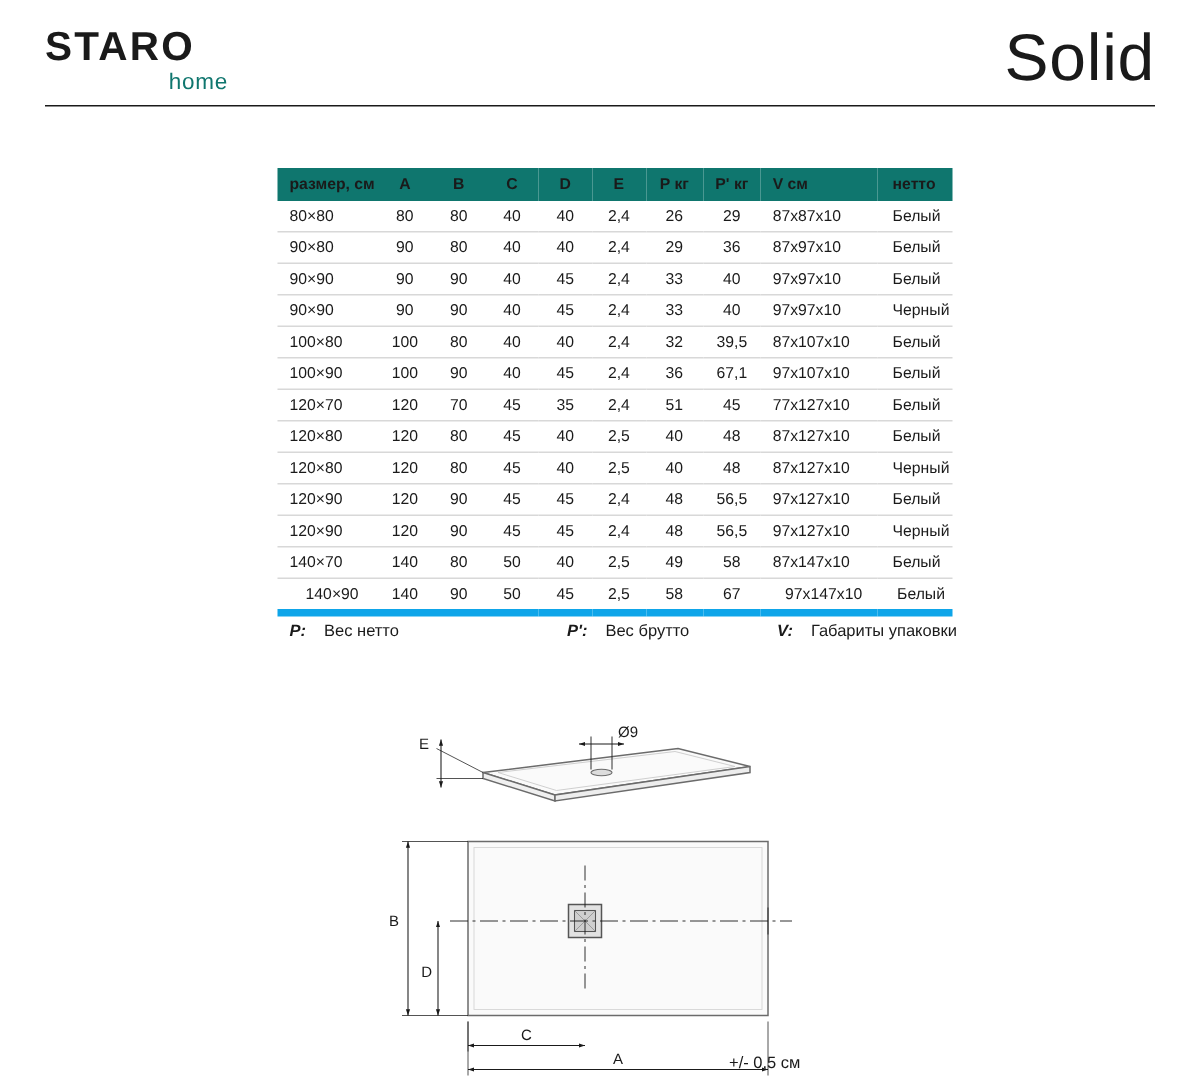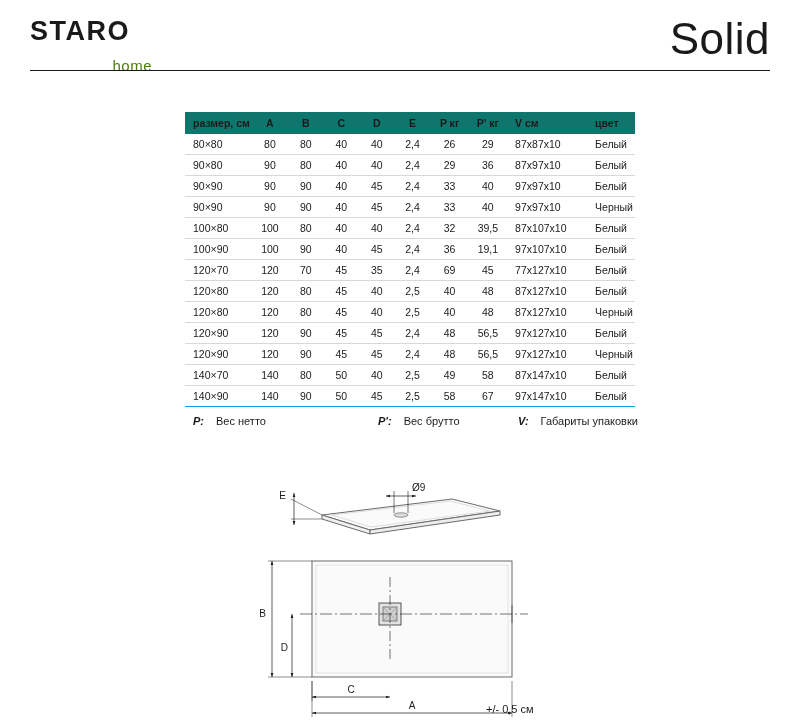--- a/index.html
+++ b/index.html
@@ -34,24 +34,24 @@
     font-weight: bold;
     letter-spacing: 1.5px;
     color: #1a1a1a;
     line-height: 1;
   }
   .logo-sub {
     font-family: "Liberation Sans", sans-serif;
     font-size: 15px;
     font-weight: normal;
     letter-spacing: 0.5px;
-    color: #4d7c0f;
+    color: #0f766e;
     text-align: right;
     width: 122px;
-    margin-top: 12px;
+    margin-top: 1px;
   }
   .title {
     position: absolute;
     right: 30px; top: 14px;
     font-size: 44px;
     font-weight: normal;
     letter-spacing: 0.5px;
     color: #1a1a1a;
   }
   .header-rule {
@@ -98,21 +98,21 @@
   table.specs tr th:last-child {
     text-align: left;
     padding-left: 10px;
   }
   table.specs tr td:nth-child(9),
   table.specs tr th:nth-child(9) {
     text-align: left;
     padding-left: 8px;
   }
   table.specs tbody tr:first-child td { border-top: none; }
-  table.specs tbody tr:last-child td { border-bottom: 1px solid #0ea5e9; }
+  table.specs tbody tr:last-child td { border-bottom: 5px solid #0ea5e9; text-align: center; }
 
   
   .c1 { width: 56px; }
   .c2 { width: 38px; }
   .c3 { width: 38px; }
   .c4 { width: 38px; }
   .c5 { width: 38px; }
   .c6 { width: 38px; }
   .c7 { width: 40px; }
   .c8 { width: 40px; }
@@ -178,21 +178,21 @@
         <tr>
           <th class="c1">размер, см</th>
           <th class="c2">A</th>
           <th class="c3">B</th>
           <th class="c4">C</th>
           <th class="c5">D</th>
           <th class="c6">E</th>
           <th class="c7">P кг</th>
           <th class="c8">P' кг</th>
           <th class="c9">V см</th>
-          <th class="c10">цвет</th>
+          <th class="c10">нетто</th>
         </tr>
       </thead>
       <tbody>
         <tr>
           <td>80×80</td>
           <td>80</td>
           <td>80</td>
           <td>40</td>
           <td>40</td>
           <td>2,4</td>
@@ -250,32 +250,32 @@
           <td>Белый</td>
         </tr>
         <tr>
           <td>100×90</td>
           <td>100</td>
           <td>90</td>
           <td>40</td>
           <td>45</td>
           <td>2,4</td>
           <td>36</td>
-          <td>19,1</td>
+          <td>67,1</td>
           <td>97x107x10</td>
           <td>Белый</td>
         </tr>
         <tr>
           <td>120×70</td>
           <td>120</td>
           <td>70</td>
           <td>45</td>
           <td>35</td>
           <td>2,4</td>
-          <td>69</td>
+          <td>51</td>
           <td>45</td>
           <td>77x127x10</td>
           <td>Белый</td>
         </tr>
         <tr>
           <td>120×80</td>
           <td>120</td>
           <td>80</td>
           <td>45</td>
           <td>40</td>

